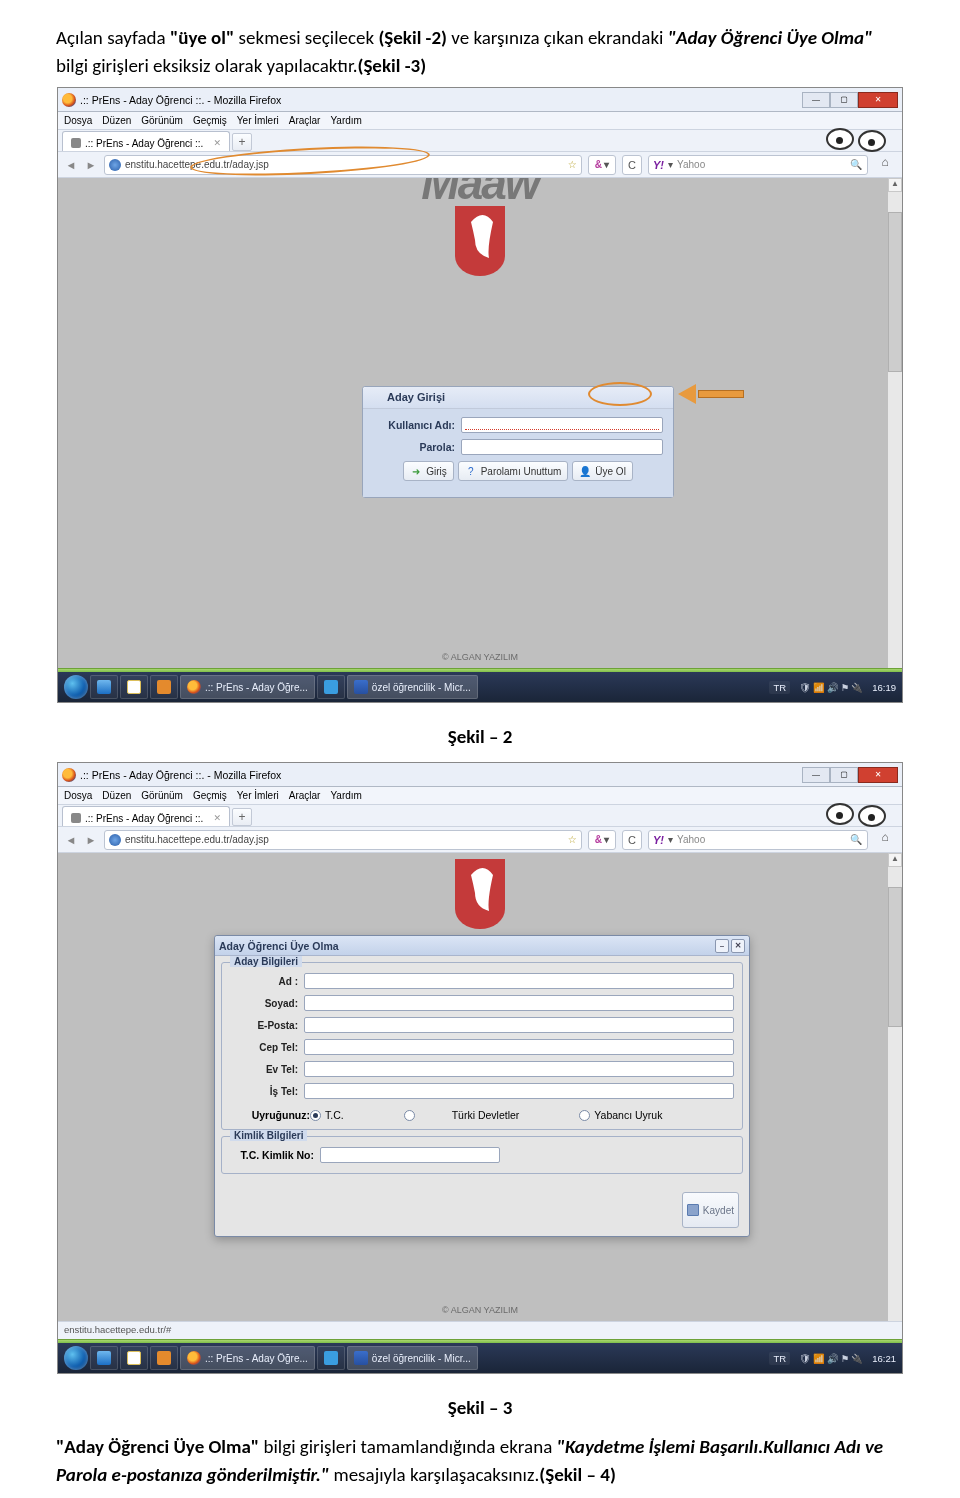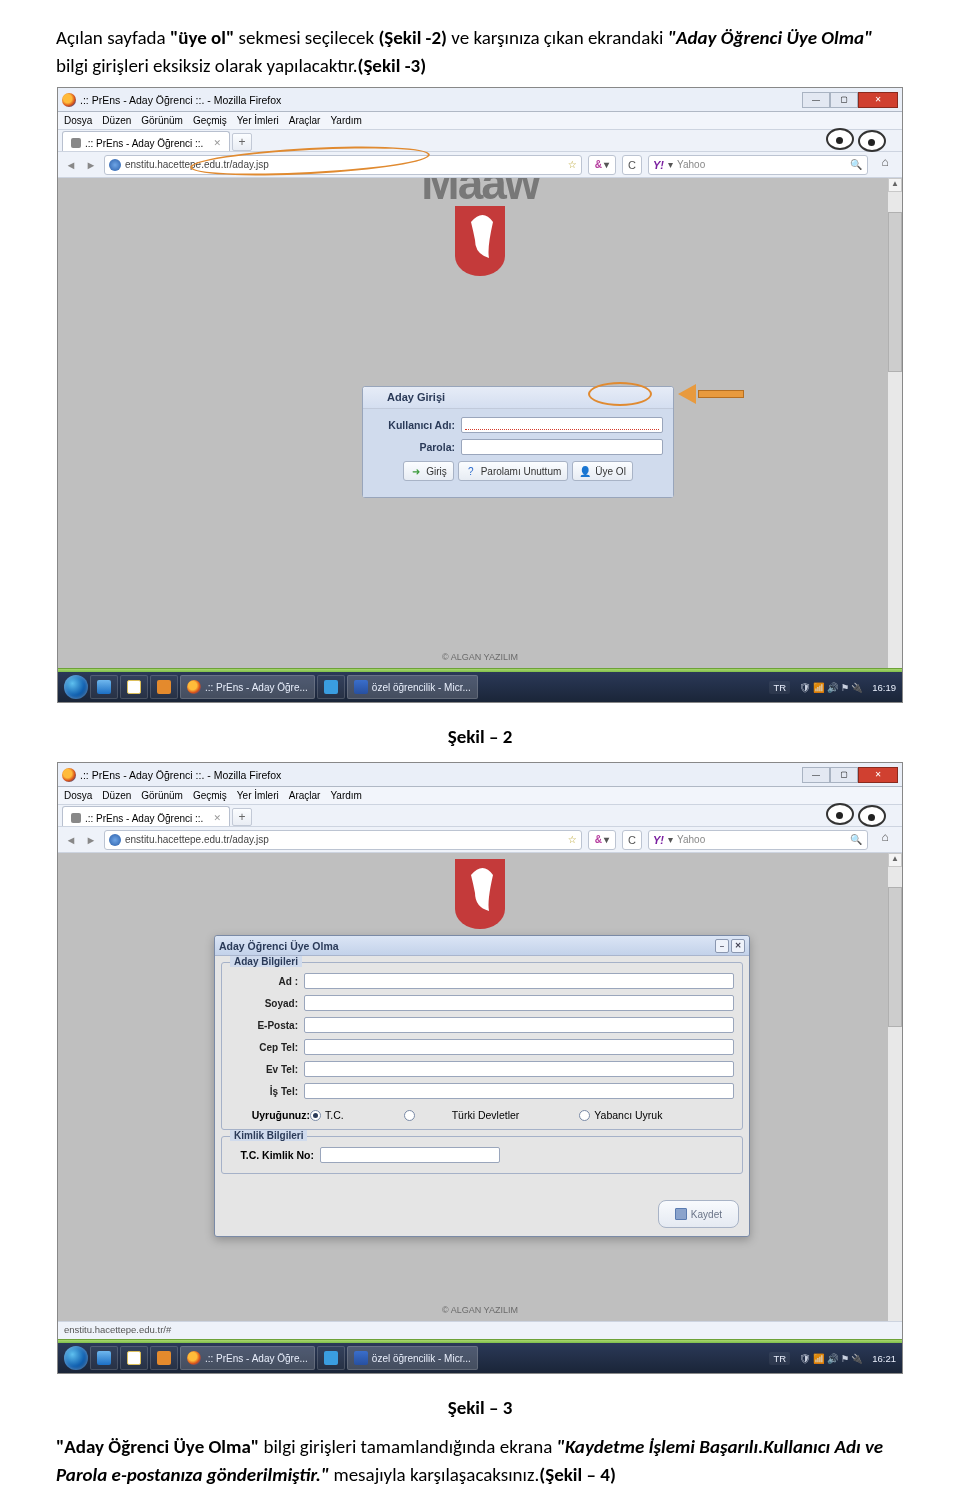--- a/index.html
+++ b/index.html
@@ -40,21 +40,21 @@
   .urlbox .glb { width: 12px; height: 12px; background: radial-gradient(#6ea5e6,#2a5da8); border-radius: 50%; margin-right: 4px; }
   .andpill { height: 20px; padding: 0 6px; background: #fff; border: 1px solid #bcc4d2; border-radius: 3px; font-size: 10px; display:flex; align-items:center; color:#b53a9d; font-weight:700; }
   .reload { width: 20px; height: 20px; border: 1px solid #bcc4d2; border-radius: 3px; background:#fff; display:flex; align-items:center; justify-content:center; font-size:11px; color:#555; }
   .searchbox { width: 220px; height: 20px; background: #fff; border: 1px solid #bcc4d2; border-radius: 3px; display: flex; align-items:center; padding:0 4px; gap:4px; font-size:10px; color:#888; }
   .ylogo { color:#7a1fa0; font-weight:700; font-style:italic; font-size:11px; }
   .homebtn { width: 22px; height: 20px; font-size: 12px; color:#555; text-align:center; }
   .srchmag { color:#777; font-size:10px; margin-left:auto; }
 
   
   .contentA { height: 490px; background: #bfbfbf; position: relative; overflow: hidden; }
-  .contentA-blur { position:absolute; top:-22px; left:50%; transform:translateX(-50%); font-size:46px; font-weight:900; color:#4a4a4a; letter-spacing:-2px; opacity:0.6; }
+  .contentA-blur { position:absolute; top:-22px; left:50%; transform:translateX(-50%); font-size:46px; font-weight:900; color:#4a4a4a; letter-spacing:-2px; opacity:0.6; font-style:italic; }
 
   .redlogo { position:absolute; left:50%; top:26px; transform:translateX(-50%); width:58px; height:72px; }
   .redlogo-svg { width:100%; height:100%; }
 
   .loginbox { position:absolute; left:304px; top:208px; width:312px; height:112px; background:#fff; border:1px solid #98a5bb; border-radius:3px; }
   .loginhdr { background: linear-gradient(#e6ecf7,#d4def0); height:22px; border-bottom:1px solid #c1cadb; font-size:11px; font-weight:700; color:#2a3a58; padding:4px 24px; border-radius:3px 3px 0 0; }
   .loginbody { background:#d0dbed; height: calc(100% - 22px); padding: 8px 10px; font-size:10.5px; }
   .frow { display:flex; align-items:center; margin-bottom:6px; }
   .frow label { width:88px; text-align:right; padding-right:6px; font-weight:700; color:#2a3a58; }
   .finput { flex:1; height:16px; background:#fff; border:1px solid #9aa6bc; border-radius:2px; position:relative; }
@@ -111,21 +111,21 @@
   .cell .finput { flex:1; }
   .radiorow { margin-top:10px; display:flex; gap:60px; align-items:center; font-size:10.5px; padding-left:6px; }
   .radiorow label.lbl { font-weight:700; width:74px; text-align:right; padding-right:0; }
   .radio { width:11px; height:11px; border:1px solid #7a8aa6; border-radius:50%; display:inline-flex; align-items:center; justify-content:center; margin-right:4px; background:#fff; }
   .radio.sel::after { content:""; width:5px; height:5px; background:#2a3a58; border-radius:50%; }
   .fieldset2 { border:1px solid #a5b1c8; border-radius:3px; margin:0 6px 6px 6px; padding:10px 2px; position:relative; }
   .tcrow { display:flex; align-items:center; font-size:10.5px; }
   .tcrow label { width:96px; text-align:right; padding-right:6px; font-weight:700; }
   .tcrow .finput { width:180px; flex:none; }
   .savebtnwrap { position:absolute; right:10px; bottom:8px; }
-  .savebtn { height:28px; padding:0 16px; background: linear-gradient(#f8fafd,#e5eaf2); border:1px solid #a8b3c6; border-radius:8px; font-size:10px; color:#6a7488; display:flex; align-items:center; gap:4px; }
+  .savebtn { height:36px; padding:0 4px; background: linear-gradient(#f8fafd,#e5eaf2); border:1px solid #a8b3c6; border-radius:3px; font-size:10px; color:#6a7488; display:flex; align-items:center; gap:4px; }
   .savebtn .disk { width:12px; height:12px; background:#8aa3cc; border:1px solid #5a7bb0; border-radius:1px; }
 
   .statusbar { height:18px; background:#eef2f9; border-top:1px solid #cdd4e0; font-size:9.5px; color:#555; padding:2px 6px; }
 </style>
 </head>
 <body>
 
 <div class="page">
 
   <p class="para">

